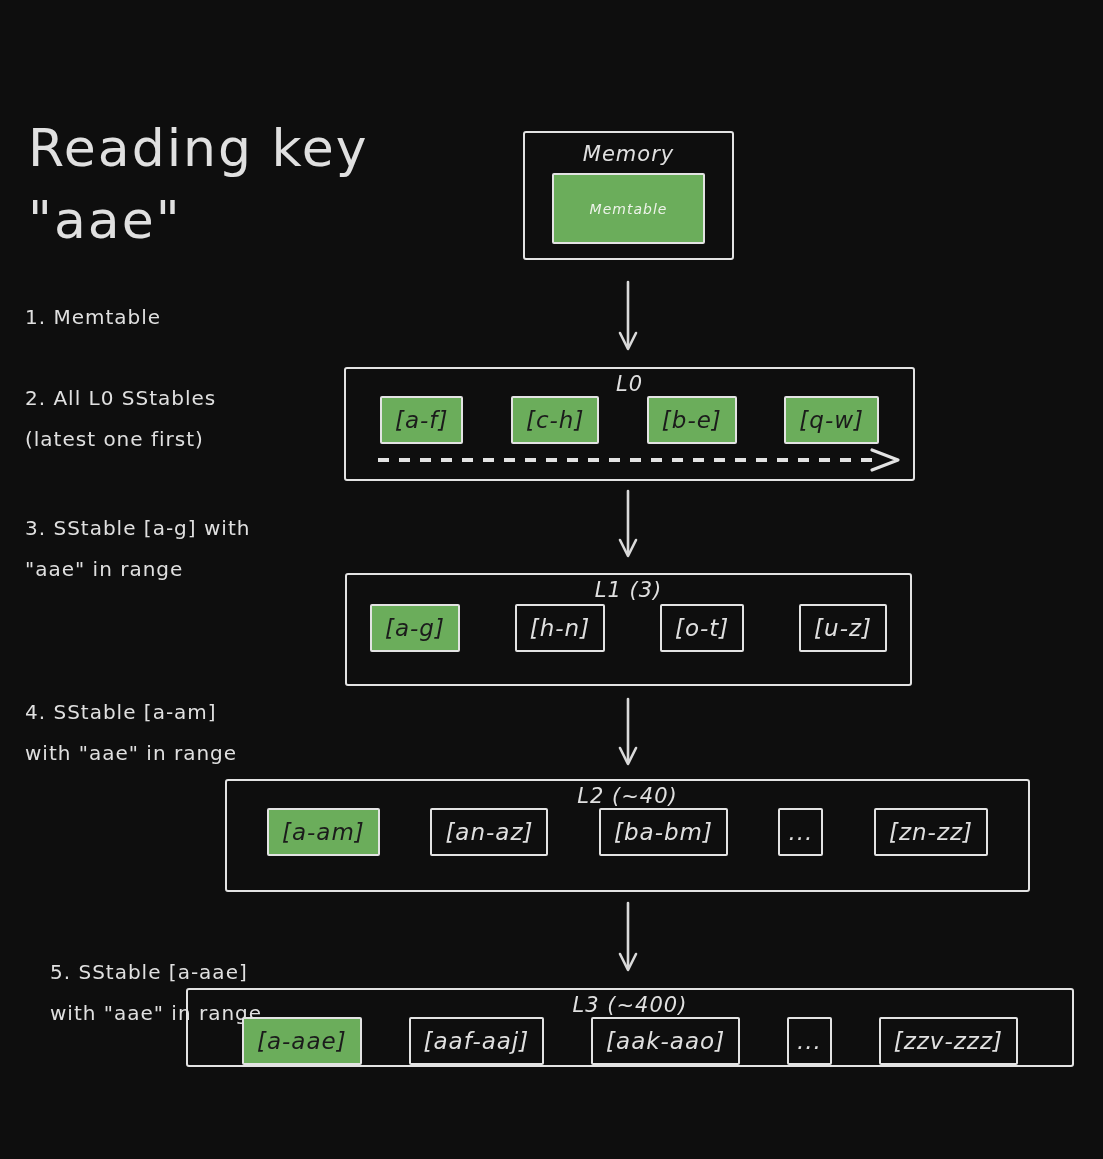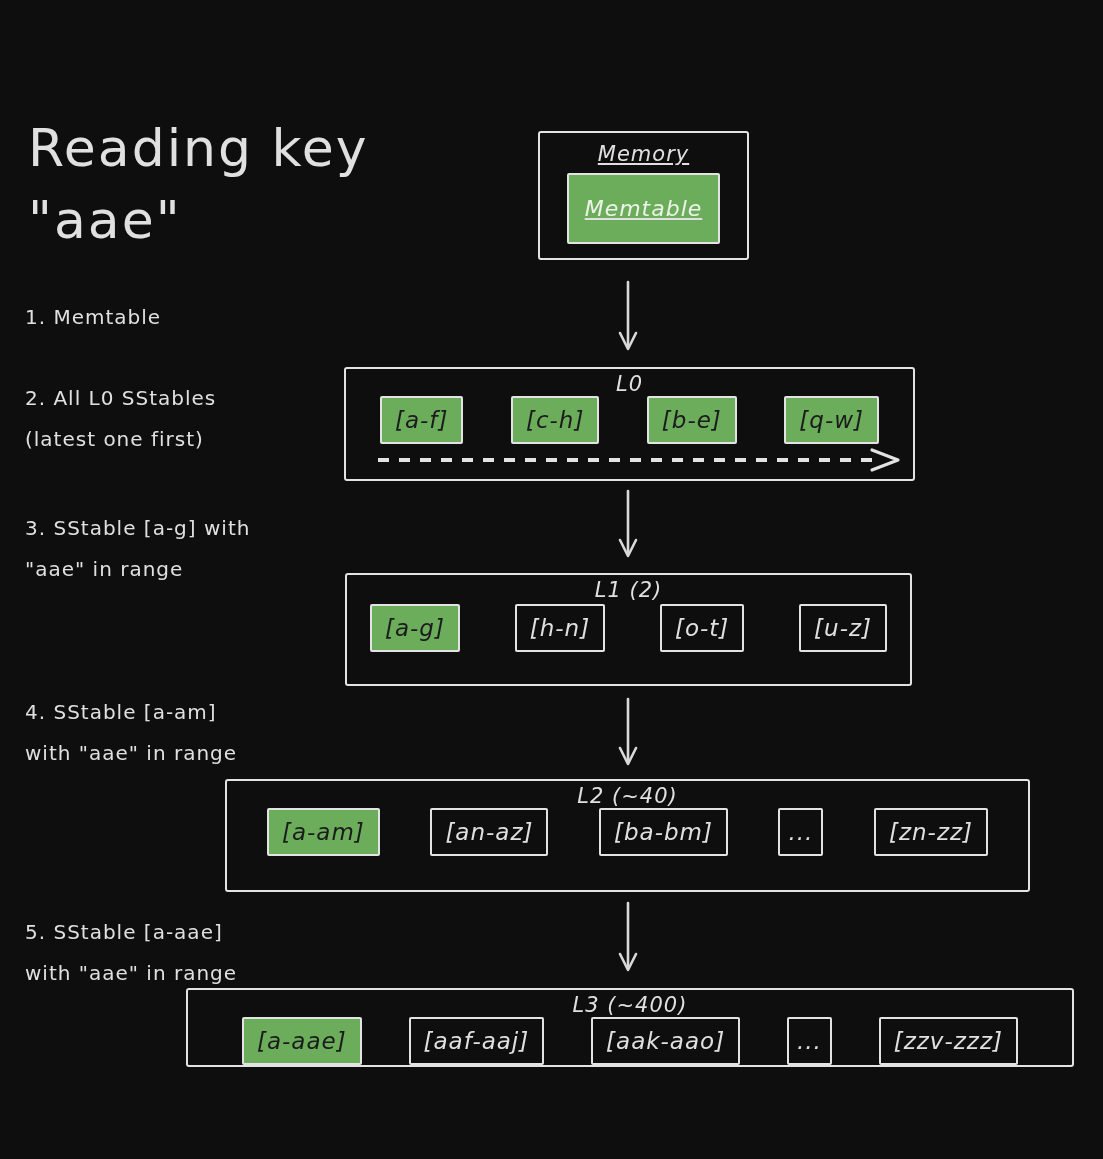--- a/index.html
+++ b/index.html
@@ -40,44 +40,44 @@
     font-size: 20px;
     line-height: 41px;
     letter-spacing: 1px;
     color: var(--text);
     white-space: pre-line;
   }
   #step-1 { top: 297px; }
   #step-2 { top: 378px; }
   #step-3 { top: 508px; }
   #step-4 { top: 692px; }
-  #step-5 { top: 912px; }
+  #step-5 { top: 952px; margin-left: 25px; }
 
   
   .outline-box {
     position: absolute;
     border: 2px solid var(--stroke);
     border-radius: 3px;
   }
-  #memory-box { left: 538px; top: 131px; width: 211px; height: 129px; text-decoration: underline; }
+  #memory-box { left: 523px; top: 131px; width: 211px; height: 129px; }
   .memory-label {
     text-align: center;
     margin-top: 9px;
     font-size: 21px;
     letter-spacing: 1px;
     font-style: italic;
   }
   #memtable-box {
     width: 153px; height: 71px;
     margin: 7px auto 0 auto;
     background: var(--green);
     border: 2px solid var(--stroke);
     border-radius: 2px;
     display: flex; align-items: center; justify-content: center;
-    font-size: 22px;
+    font-size: 14px;
     letter-spacing: 1px;
     font-style: italic;
     color: #eef3ea;
   }
 
   .level-row { position: absolute; }
   #level-0 { left: 344px; top: 367px; width: 571px; height: 114px; }
   #level-1 { left: 345px; top: 573px; width: 567px; height: 113px; }
   #level-2 { left: 225px; top: 779px; width: 805px; height: 113px; }
   #level-3 { left: 186px; top: 988px; width: 888px; height: 79px; }
@@ -174,21 +174,21 @@
       <div class="tbl green">[b-e]</div>
       <div class="tbl green">[q-w]</div>
     </div>
     <svg class="dashed-arrow" width="535" height="28" viewBox="0 0 535 28">
       <line x1="4" y1="14" x2="498" y2="14" stroke="#e3e3e3" stroke-width="4" stroke-dasharray="11 10"></line>
       <path d="M498 4 L524 14 L498 24" fill="none" stroke="#e3e3e3" stroke-width="3.2" stroke-linecap="round" stroke-linejoin="round"></path>
     </svg>
   </div>
 
   <div class="outline-box level-row" id="level-1">
-    <div class="level-label">L1 (2)</div>
+    <div class="level-label">L1 (3)</div>
     <div class="tables">
       <div class="tbl green">[a-g]</div>
       <div class="tbl">[h-n]</div>
       <div class="tbl">[o-t]</div>
       <div class="tbl">[u-z]</div>
     </div>
   </div>
 
   <div class="outline-box level-row" id="level-2">
     <div class="level-label">L2 (~40)</div>

